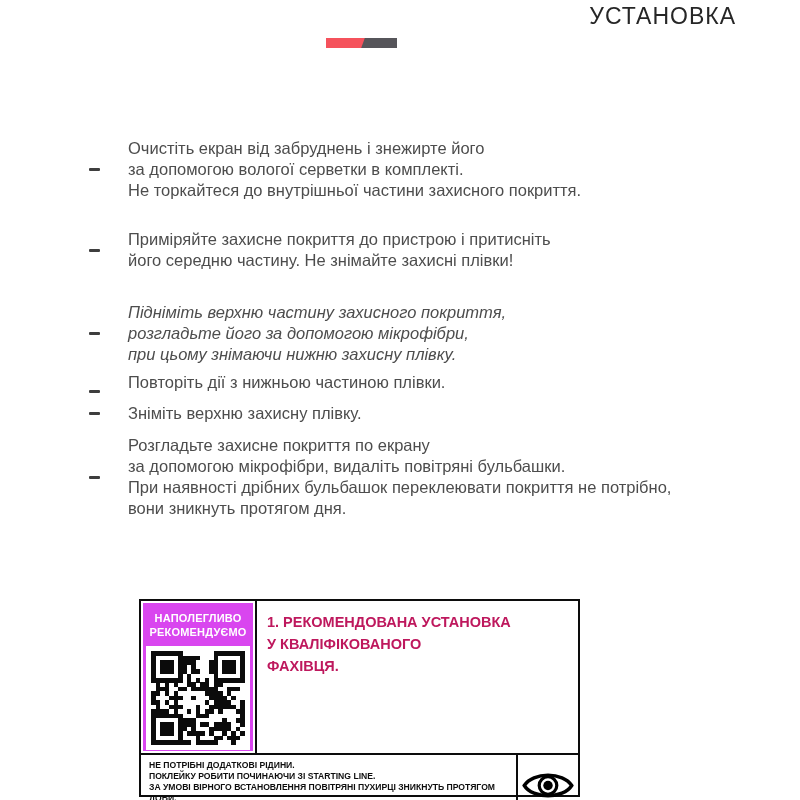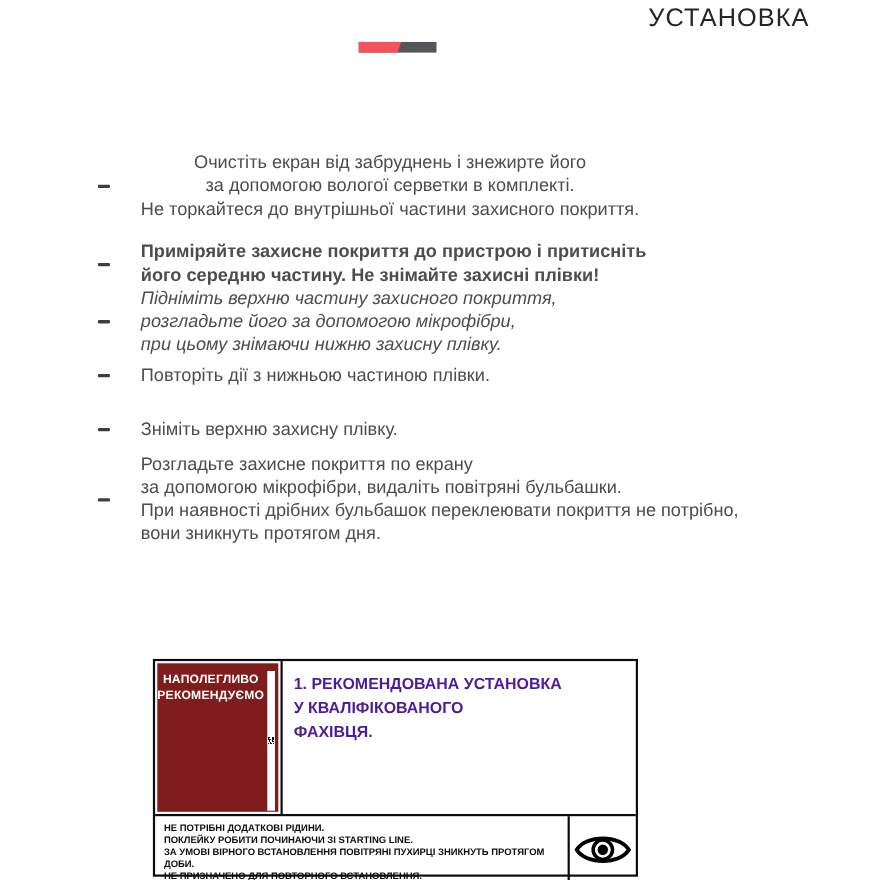--- a/index.html
+++ b/index.html
@@ -37,24 +37,24 @@
     transform: skewX(-20deg);
   }
 
   
   .instruction-list {
     position: absolute;
     left: 89px; top: 138px;
     width: 700px;
   }
   .instruction-item { display: flex; align-items: center; }
-  .instruction-item:nth-child(1) { margin-bottom: 18px; text-align: center; }
-  .instruction-item:nth-child(2) { margin-bottom: 0; font-weight: bold; }
+  .instruction-item:nth-child(1) { margin-bottom: 28px; }
+  .instruction-item:nth-child(2) { margin-bottom: 31px; }
   .instruction-item:nth-child(3) { margin-bottom: 7px; font-style: italic; }
-  .instruction-item:nth-child(4) { margin-bottom: 28px; }
+  .instruction-item:nth-child(4) { margin-bottom: 10px; align-items: flex-end; }
   .instruction-item:nth-child(5) { margin-bottom: 11px; }
   .bullet-dash {
     flex: none;
     width: 11px; height: 3px;
     border-radius: 1px;
     background: #3e3e3e;
   }
   .instruction-text {
     margin-left: 28px;
     font-size: 16.5px;
@@ -75,24 +75,24 @@
     grid-template-rows: 1fr 55px;
     background: #ffffff;
   }
   .cell-badge {
     grid-row: 1; grid-column: 1;
     border-right: 2px solid #0c0c0c;
     padding: 2px;
     box-sizing: border-box;
   }
   .badge-black {
-    background: #7f1d1d;
+    background: #d946ef;
     height: 100%;
     display: flex;
-    flex-direction: row;
+    flex-direction: column;
     box-sizing: border-box;
   }
   .badge-text {
     color: #ffffff;
     font-weight: 700;
     font-size: 11px;
     line-height: 14px;
     text-align: center;
     padding-top: 8px;
     letter-spacing: 0.2px;
@@ -108,21 +108,21 @@
 
   .cell-items {
     grid-row: 1; grid-column: 2;
     padding: 10px 10px 0 10px;
     box-sizing: border-box;
   }
   .rec-item {
     font-weight: 700;
     font-size: 14.5px;
     line-height: 22px;
-    color: #4c1d95;
+    color: #be185d;
     white-space: pre-line;
   }
   .rec-item + .rec-item { margin-top: 12px; }
 
   .cell-footer {
     grid-row: 2; grid-column: 1 / 3;
     border-top: 2px solid #0c0c0c;
     display: grid;
     grid-template-columns: 1fr 62px;
   }

